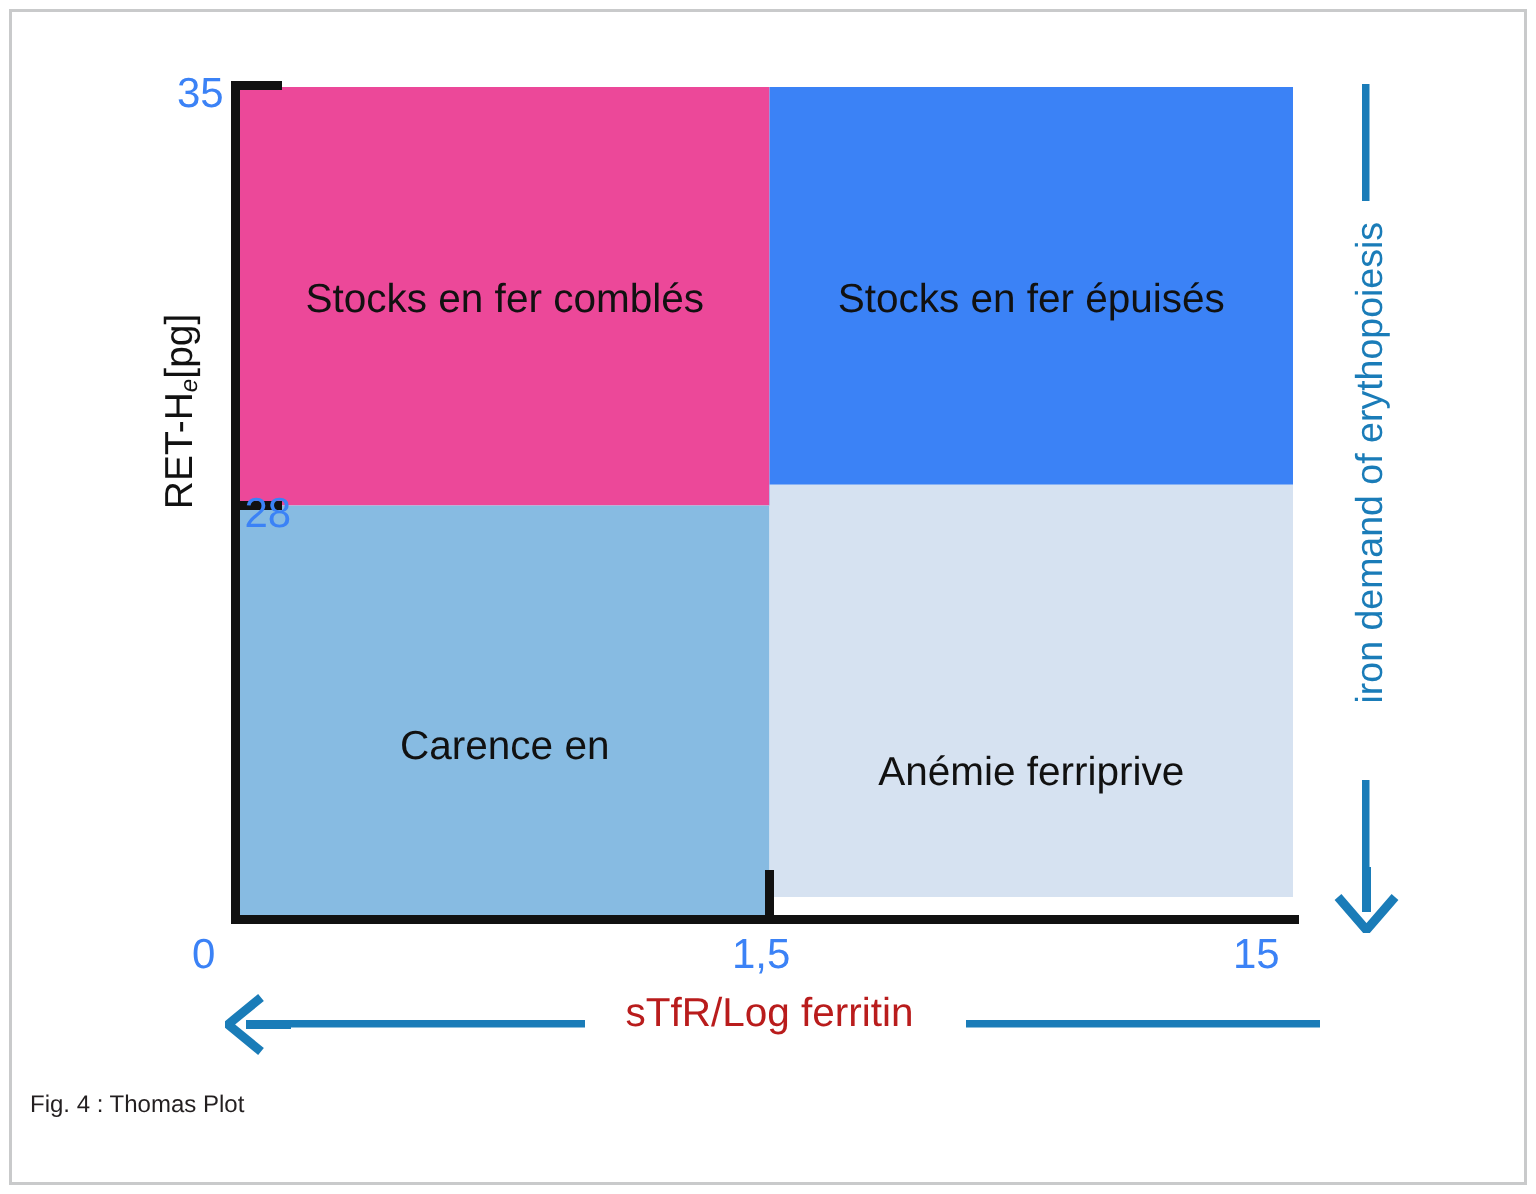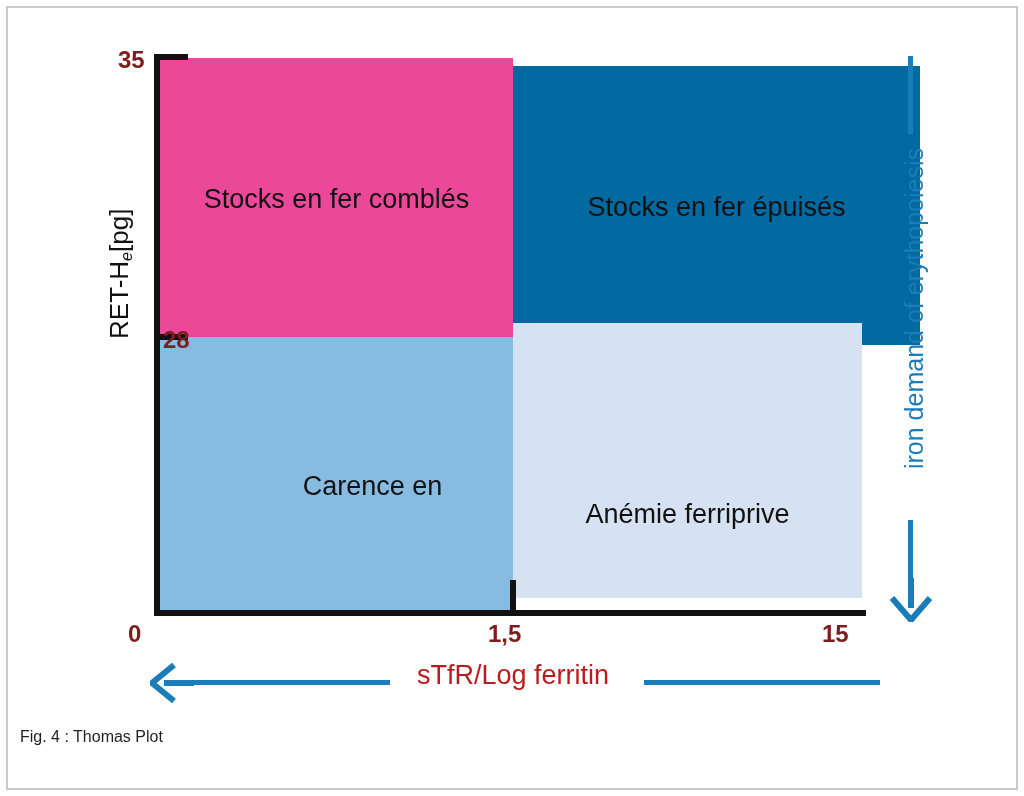--- a/index.html
+++ b/index.html
@@ -45,27 +45,27 @@
   .quad-label {
     position: absolute;
     width: 100%;
     text-align: center;
     color: #111111;
     font-size: 27px;
     line-height: 1.18;
     font-family: "Liberation Sans", sans-serif;
   }
   #quad-tl { left: 0;     top: 0;     width: 353px; height: 279px; background: #ec4899; }
-  #quad-tr { left: 353px; top: 8px;     width: 407px; height: 279px; background: #0369a1; }
+  #quad-tr { left: 353px; top: 0;     width: 349px; height: 279px; background: #3b82f6; }
   #quad-bl { left: 0;     top: 279px; width: 353px; height: 275px; background: #87bbe2; }
   #quad-br { left: 353px; top: 265px; width: 349px; height: 275px; background: #d6e2f1; }
 
   #label-tl { top: 126px; }
   #label-tr { top: 126px; }
-  #label-bl { top: 134px; padding-left: 36px; }
+  #label-bl { top: 145px; }
   #label-br { top: 176px; }
 
   
   #axis-y {
     position: absolute;
     left: 154px;
     top: 54px;
     width: 6px;
     height: 562px;
     background: #111111;
@@ -90,25 +90,24 @@
   }
   
   #tick-35 { left: 160px; top: 54px;  width: 28px; }
   
   #tick-28 { left: 160px; top: 334px; width: 28px; }
   
   #tick-15 { left: 510px; top: 580px; height: 30px; }
 
   .axis-num {
     position: absolute;
-    color: #7f1d1d;
-    font-size: 24px;
-    font-family: "Liberation Sans", sans-serif;
-    white-space: nowrap;
-    font-weight: bold;
+    color: #3b82f6;
+    font-size: 28px;
+    font-family: "Liberation Sans", sans-serif;
+    white-space: nowrap;
   }
   #ylab-35 { left: 118px; top: 46px; }
   #ylab-28 { left: 118px; top: 326px; margin-left: 45px; }
   #xlab-0  { left: 128px; top: 620px; }
   #xlab-15 { left: 488px; top: 620px; }
   #xlab-10 { left: 822px; top: 620px; }
 
   
   #ytitle {
     position: absolute;

